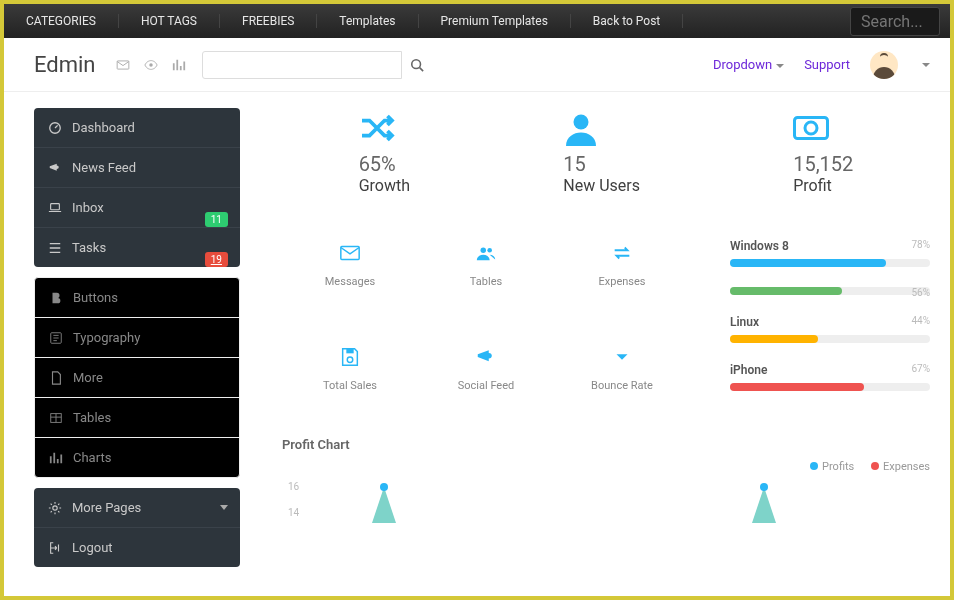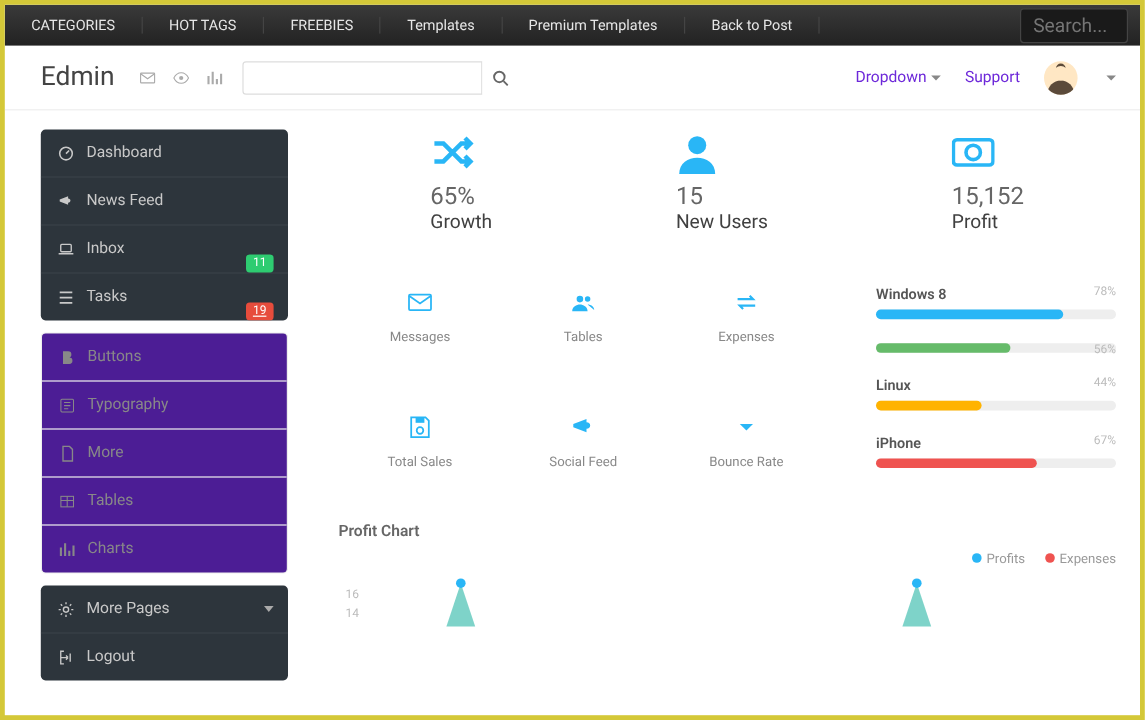--- a/index.html
+++ b/index.html
@@ -24,21 +24,21 @@
 .avatar { width: 28px; height: 28px; border-radius: 50%; background: #ffe7c4; position: relative; overflow: hidden; }
 .avatar::before { content:""; position:absolute; bottom:-2px; left:3px; width:22px; height:14px; background:#5b4a3a; border-radius:11px 11px 0 0; }
 .avatar::after { content:""; position:absolute; top:4px; left:8px; width:12px; height:12px; background:#ffe7c4; border-radius:50%; box-shadow: 0 -4px 0 -2px #5b4a3a; }
 
 
 .wrap { display: flex; padding: 16px 20px 0 30px; gap: 42px; }
 
 
 .sidebar { width: 206px; font-size: 13px; flex-shrink: 0; }
 .sidebar-group { background: #2d353c; border-radius: 4px; overflow: hidden; margin-bottom: 10px; }
-.sidebar-group.light { background: #4c1d95; border: 1px solid #eee; }
+.sidebar-group.light { background: #000000; border: 1px solid #eee; }
 .nav-item { display: flex; align-items: center; padding: 12px 14px; color: #c9c9c9; border-bottom: 1px solid #3a424a; gap: 10px; position: relative; }
 .sidebar-group.light .nav-item { color: #888; border-bottom-color: #eee; }
 .nav-item:last-child { border-bottom: none; }
 .nav-item .ic { width: 14px; display: inline-flex; justify-content: center; }
 .badge { position: absolute; right: 12px; font-size: 10px; background: #2ecc71; color: #fff; padding: 2px 6px; border-radius: 3px; margin-top: 23px; }
 .badge.red { background: #e74c3c; text-decoration: underline; }
 .chev { position: absolute; right: 12px; border-top: 5px solid #aaa; border-left: 4px solid transparent; border-right: 4px solid transparent; }
 
 
 .main { flex: 1; padding-bottom: 10px; }
@@ -376,21 +376,21 @@
             </div>
           </div>
         </div>
     </div>
     <div class="chart-title">Profit Chart</div>
     <div class="legend">
       <span class="dot" style="background:#29b6f6"></span><span>Profits</span>
       <span class="dot" style="background:#ef5350"></span><span>Expenses</span>
     </div>
     <div class="chart-wrap">
-      <span class="ylabel" style="top:18px">16</span>
+      <span class="ylabel" style="top:8px">16</span>
       <span class="ylabel" style="top:34px">14</span>
       <div class="spike" style="left:90px">
           <div class="tri"></div>
           <div class="corecircle"></div>
         </div>
       <div class="spike" style="left:470px">
           <div class="tri"></div>
           <div class="corecircle"></div>
         </div>
     </div>

